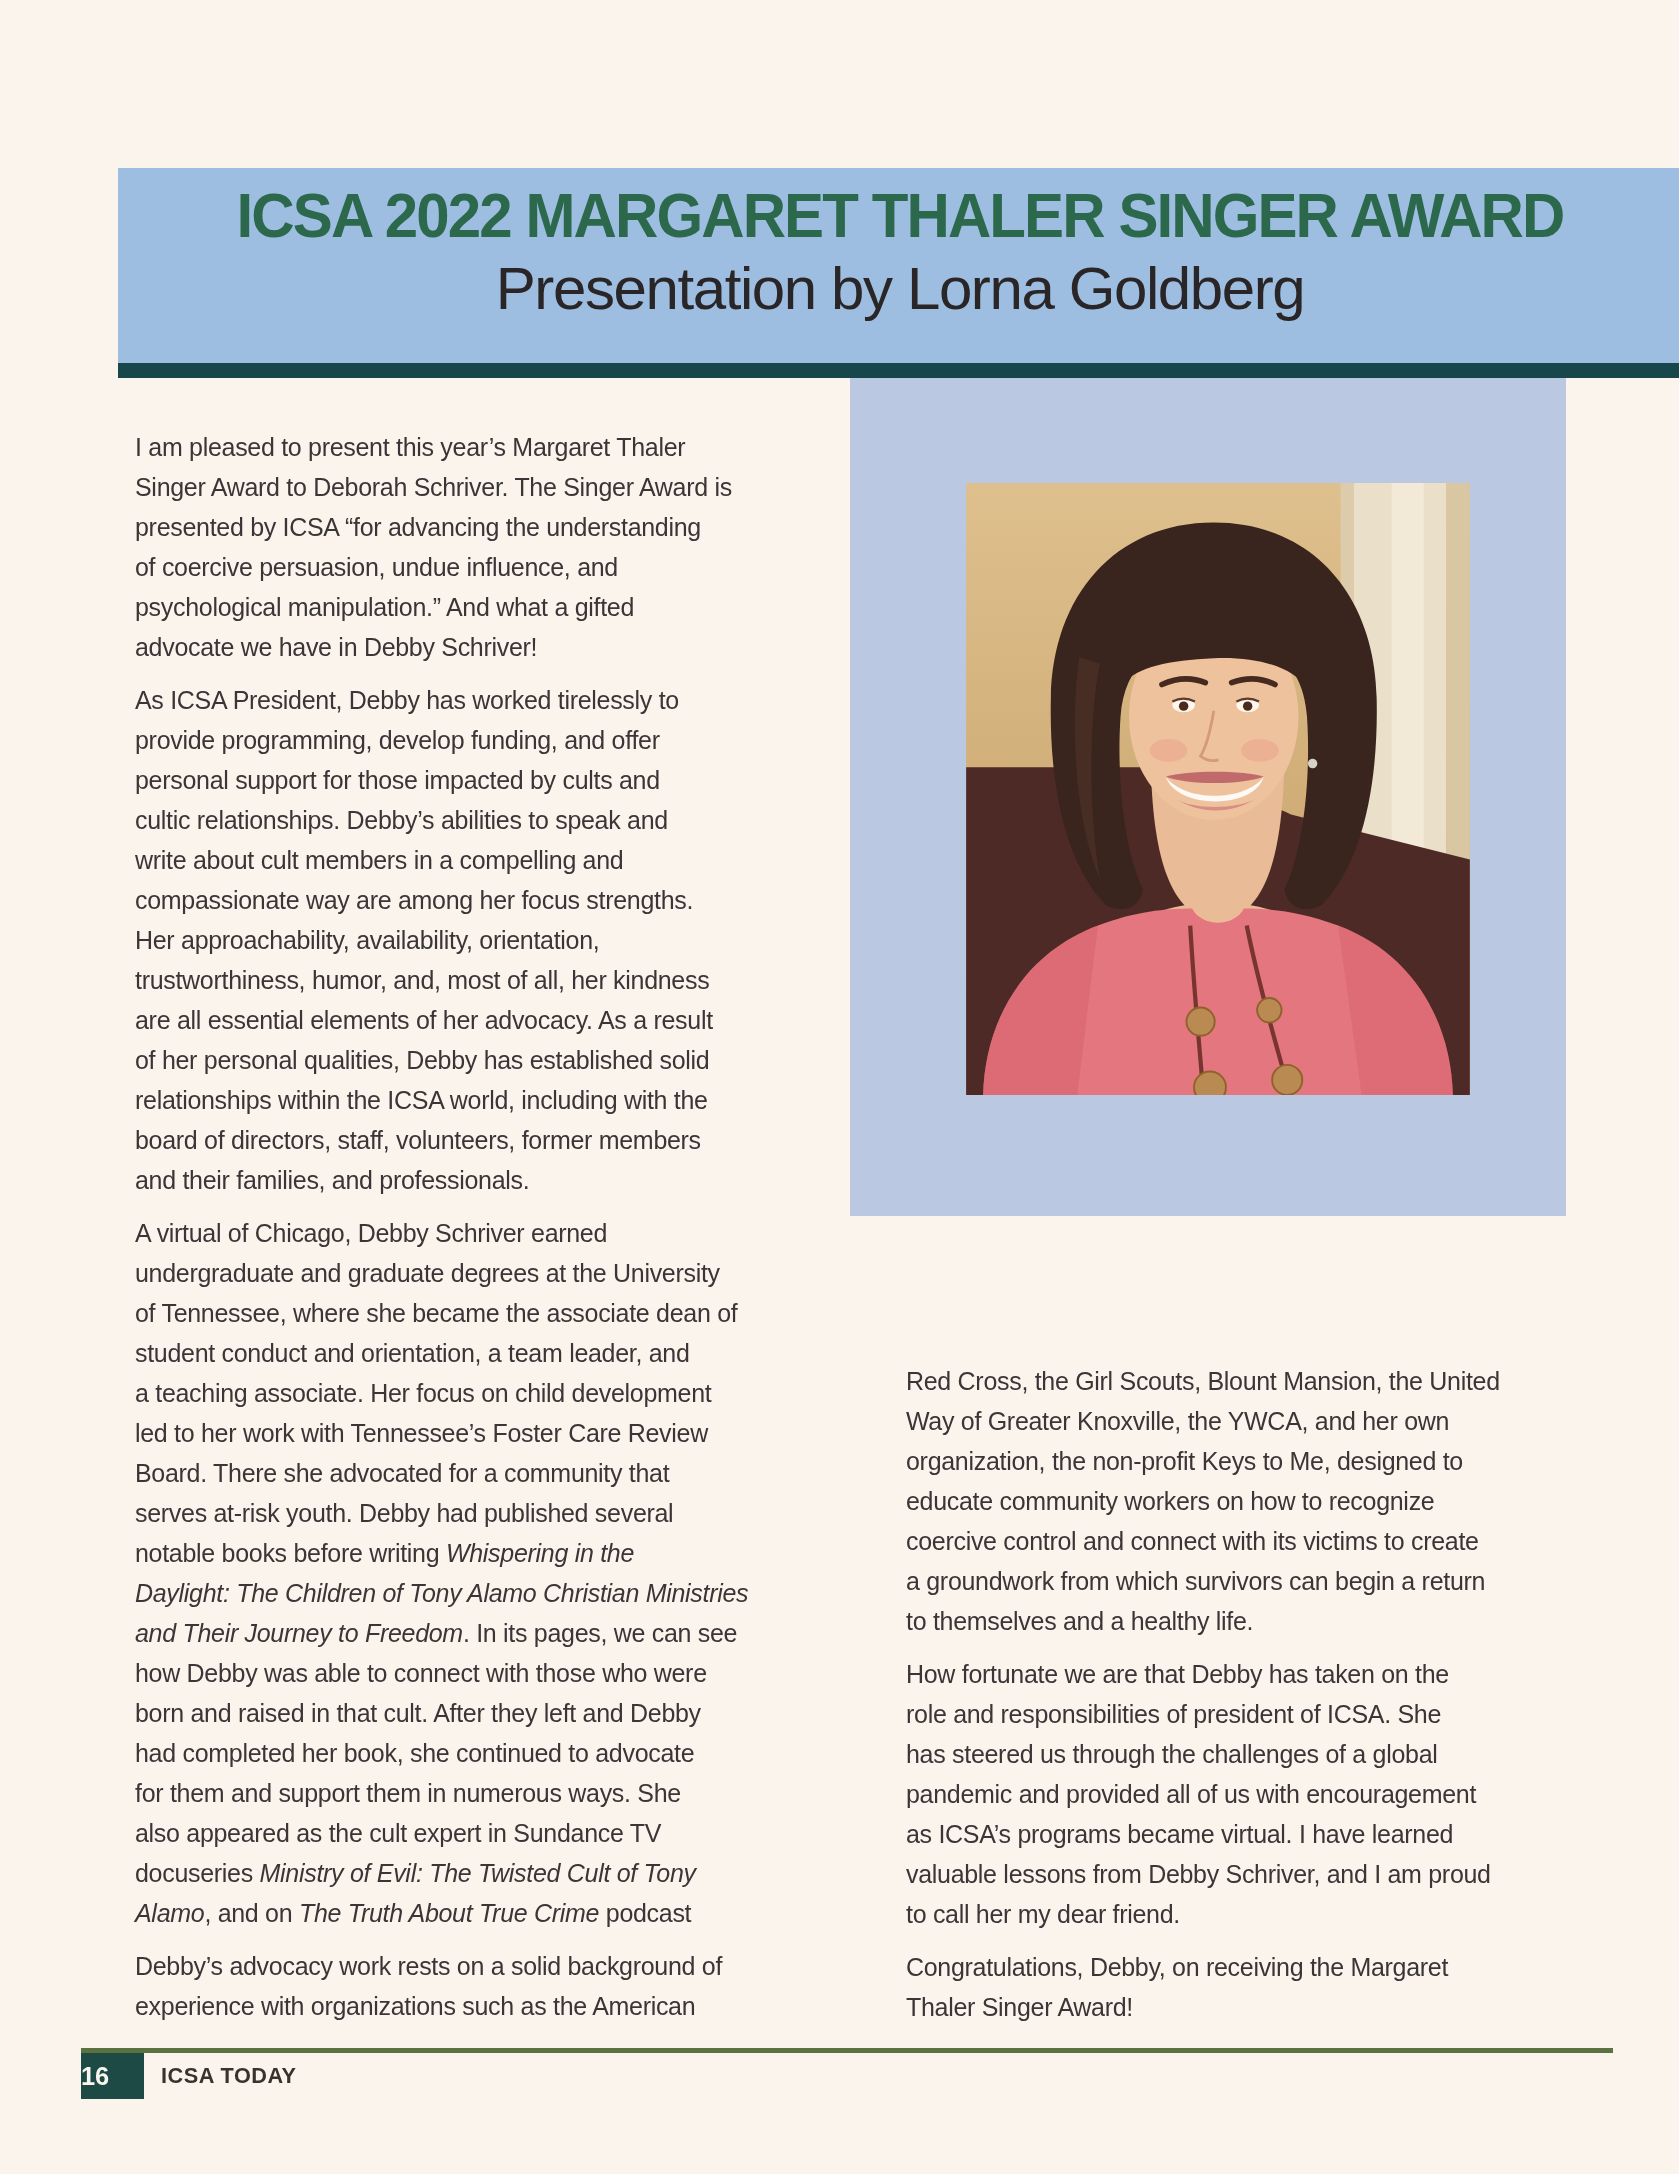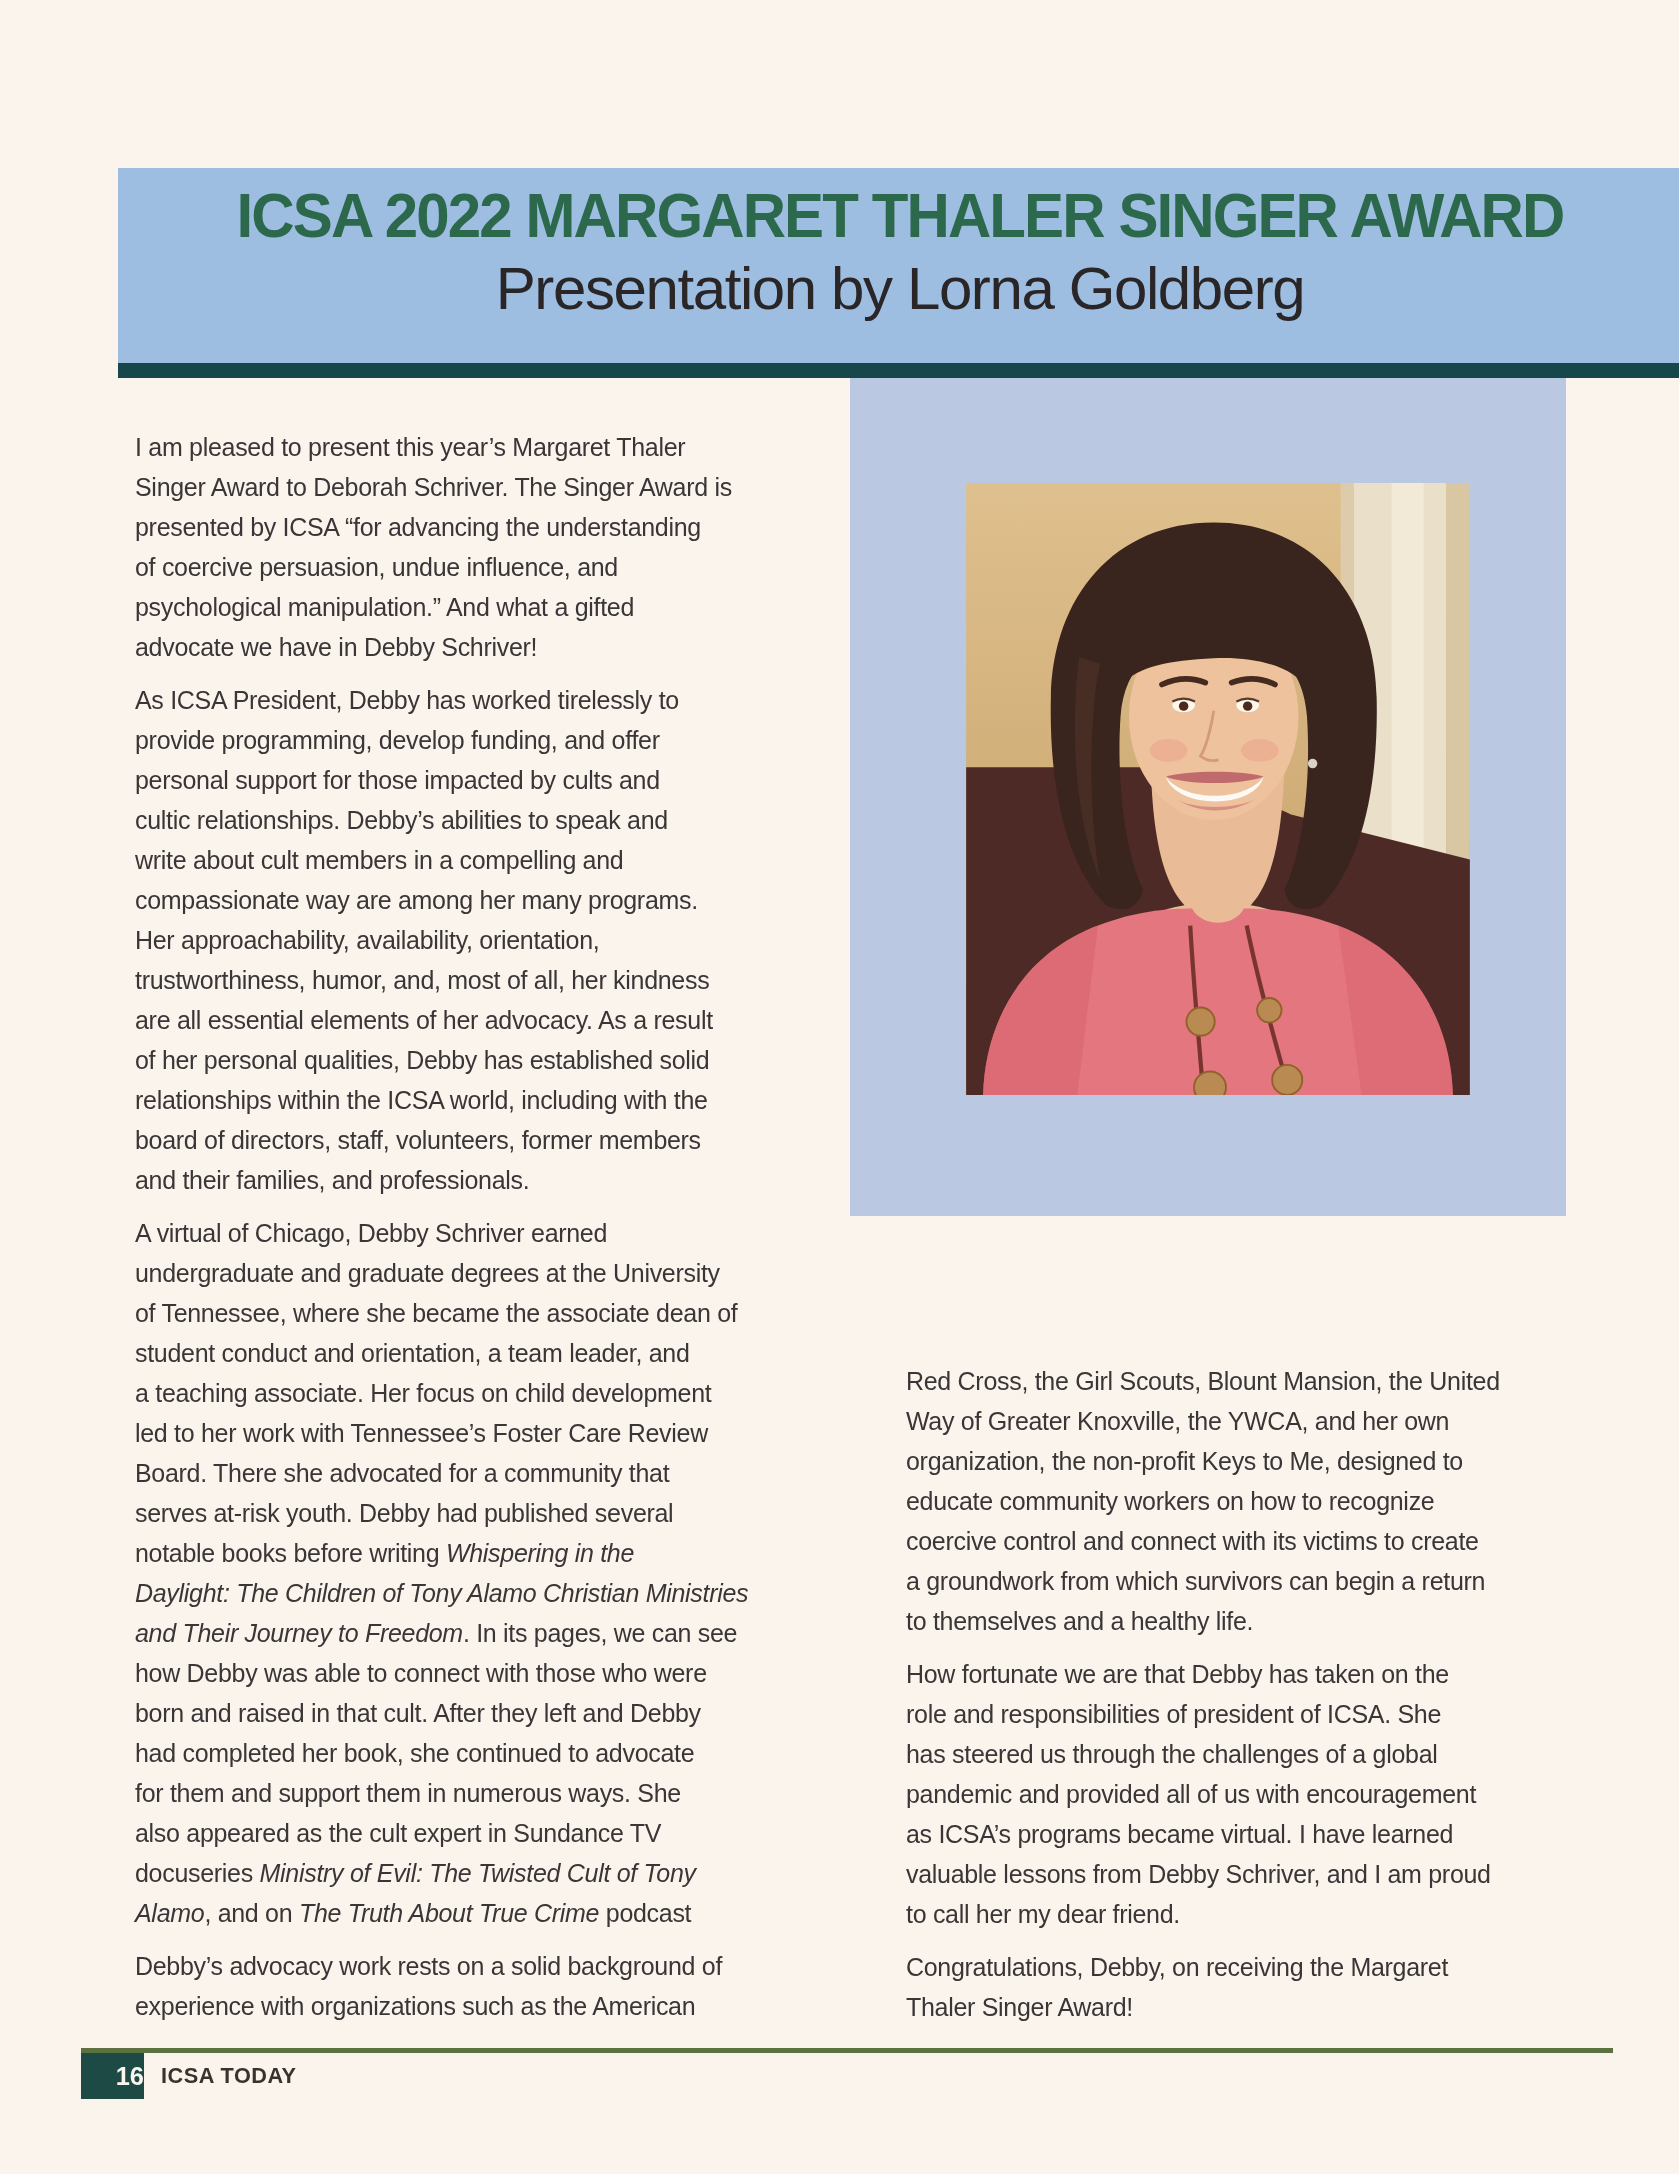--- a/index.html
+++ b/index.html
@@ -57,21 +57,21 @@
   .tline em{font-style:italic;}
 
   
   .footer-rule{
     position:absolute;left:81px;top:2048px;width:1532px;height:4.7px;
     background:var(--footer_rule,#5C7140);
   }
   .page-num-box{
     position:absolute;left:81px;top:2053px;width:63px;height:46px;
     background:var(--footer_box,#1E4A45);
-    display:flex;align-items:center;justify-content:flex-end;
+    display:flex;align-items:center;justify-content:flex-start;
     color:var(--footer_box_text,#FAF5EE);
     font-size:25.4px;font-weight:bold;
   }
   .footer-brand{
     position:absolute;left:161px;top:2053px;height:46px;
     display:flex;align-items:center;
     font-size:21.7px;font-weight:bold;letter-spacing:0.5px;
     color:var(--footer_brand,#3A322E);
   }
 </style>
@@ -155,21 +155,21 @@
         <div class="tline">of coercive persuasion, undue influence, and</div>
         <div class="tline">psychological manipulation.” And what a gifted</div>
         <div class="tline">advocate we have in Debby Schriver!</div>
       </div>
       <div class="para">
         <div class="tline">As ICSA President, Debby has worked tirelessly to</div>
         <div class="tline">provide programming, develop funding, and offer</div>
         <div class="tline">personal support for those impacted by cults and</div>
         <div class="tline">cultic relationships. Debby’s abilities to speak and</div>
         <div class="tline">write about cult members in a compelling and</div>
-        <div class="tline">compassionate way are among her many programs.</div>
+        <div class="tline">compassionate way are among her focus strengths.</div>
         <div class="tline">Her approachability, availability, orientation,</div>
         <div class="tline">trustworthiness, humor, and, most of all, her kindness</div>
         <div class="tline">are all essential elements of her advocacy. As a result</div>
         <div class="tline">of her personal qualities, Debby has established solid</div>
         <div class="tline">relationships within the ICSA world, including with the</div>
         <div class="tline">board of directors, staff, volunteers, former members</div>
         <div class="tline">and their families, and professionals.</div>
       </div>
       <div class="para">
         <div class="tline">A virtual of Chicago, Debby Schriver earned</div>

